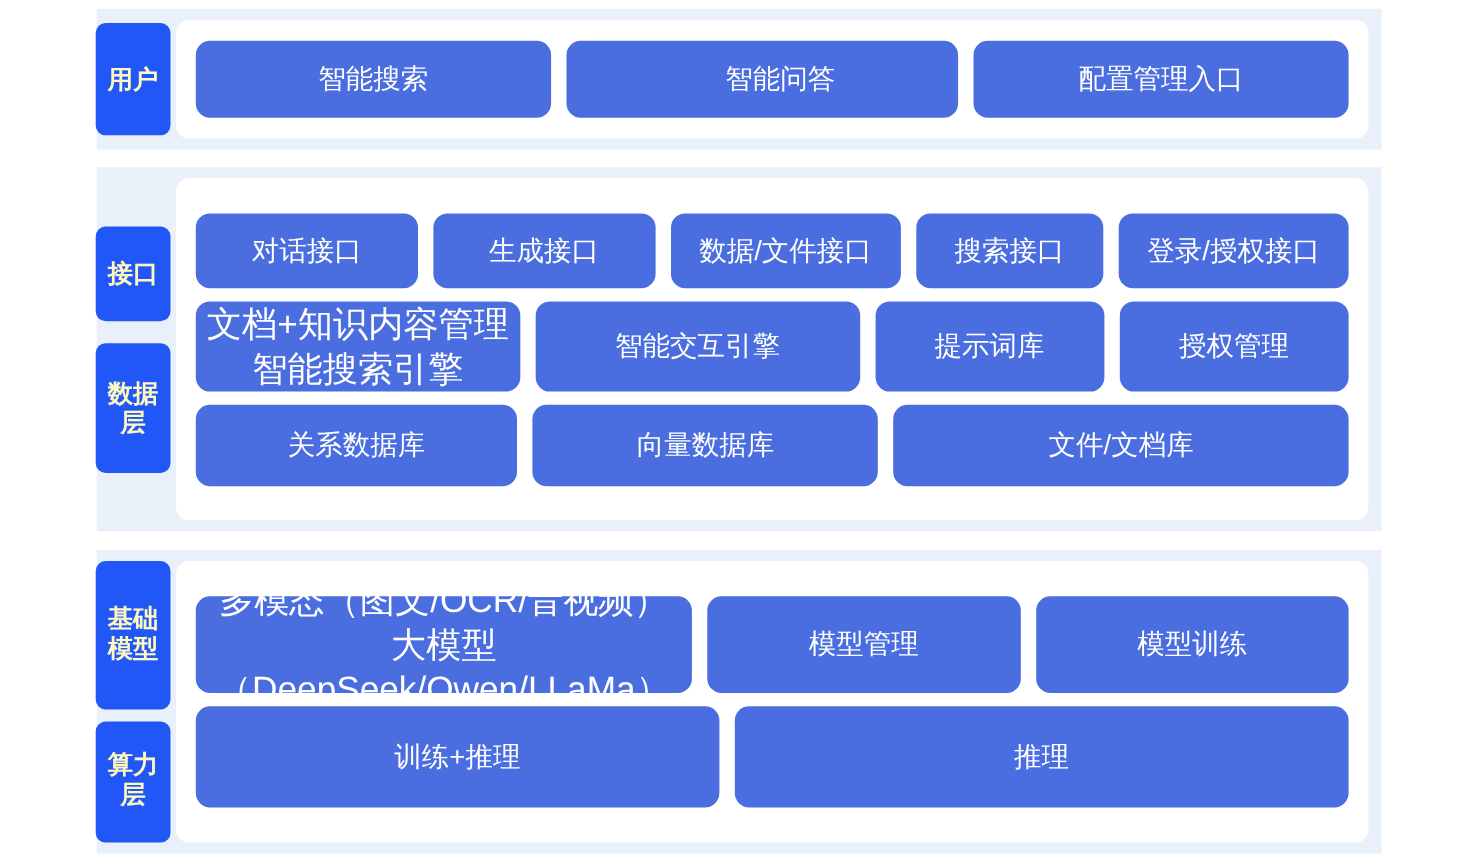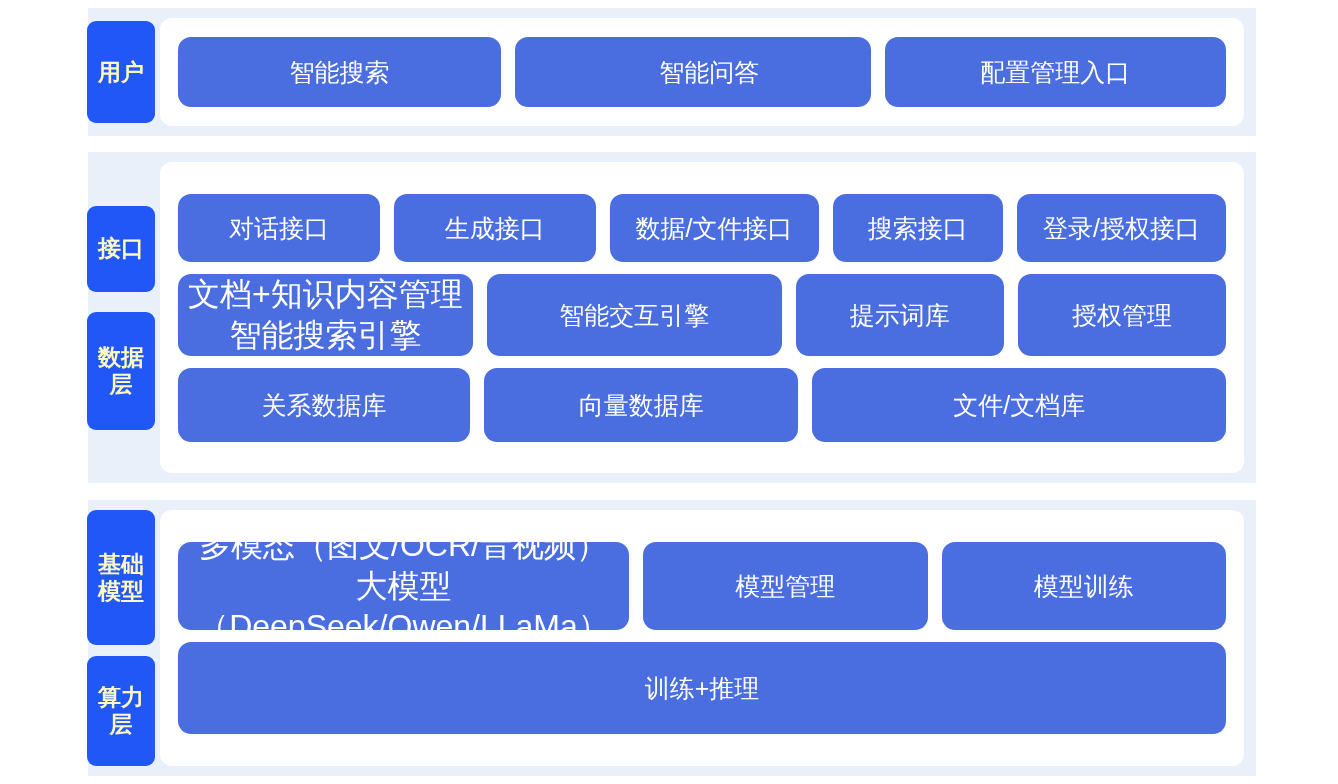--- a/index.html
+++ b/index.html
@@ -107,21 +107,21 @@
   .r-compute .card { height: 92px; }
 
   .card.two-line { font-size: 32px; }
 
   
   #band-user    { top: 8px;   height: 128px; }
   #band-middle  { top: 152px; height: 331px; }
   #band-base    { top: 500px; height: 276px; }
 
   #band-middle .tab-col { gap: 20px; }
-  #band-base   .tab-col { justify-content: space-between; gap: 10px; }
+  #band-base   .tab-col { justify-content: space-between; gap: 10px; font-family: Liberation Mono, monospace; }
 
   #band-user   .layer-tab { height: 102px; }
   #tab-iface   { height: 86px; }
   #tab-app     { height: 96px; }
   #tab-data    { height: 118px; }
   #tab-base    { height: 135px; }
   #tab-compute { height: 110px; }
 </style>
 </head>
 <body>
@@ -182,18 +182,19 @@
 
       <div class="row r-model">
         <div class="card two-line" style="flex:1.62 1 0;">多模态（图文/OCR/音视频）
 大模型（DeepSeek/Qwen/LLaMa）</div>
         <div class="card" style="flex:1 1 0;">模型管理</div>
         <div class="card" style="flex:1 1 0;">模型训练</div>
       </div>
 
       <div class="row r-compute">
         <div class="card" style="flex:1 1 0;">训练+推理</div>
+        <div class="card" style="flex:1.18 1 0;">推理</div>
       </div>
 
     </div>
   </div>
 
 </div>
 
 </body></html>

